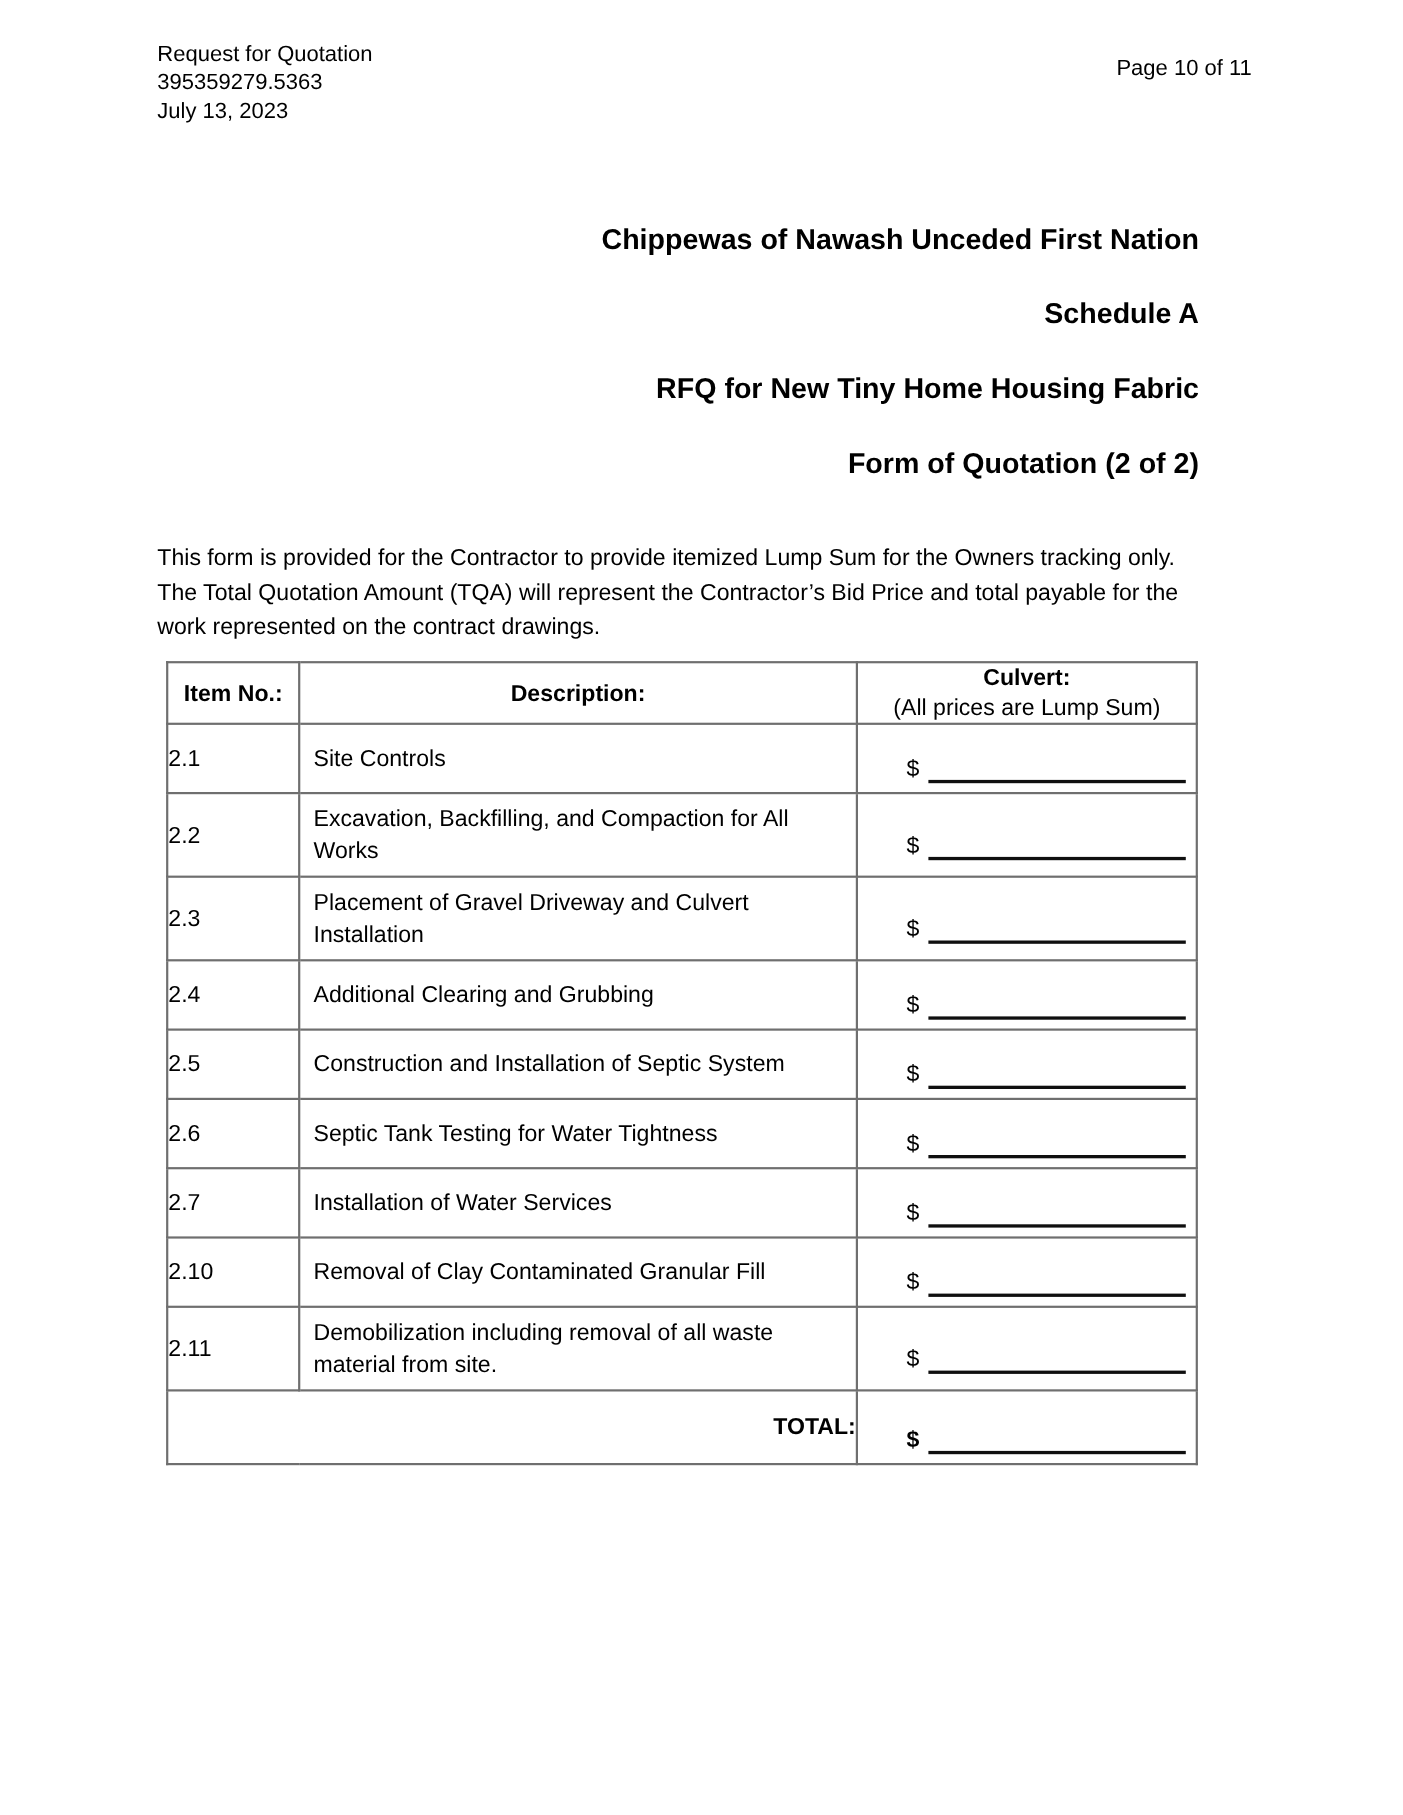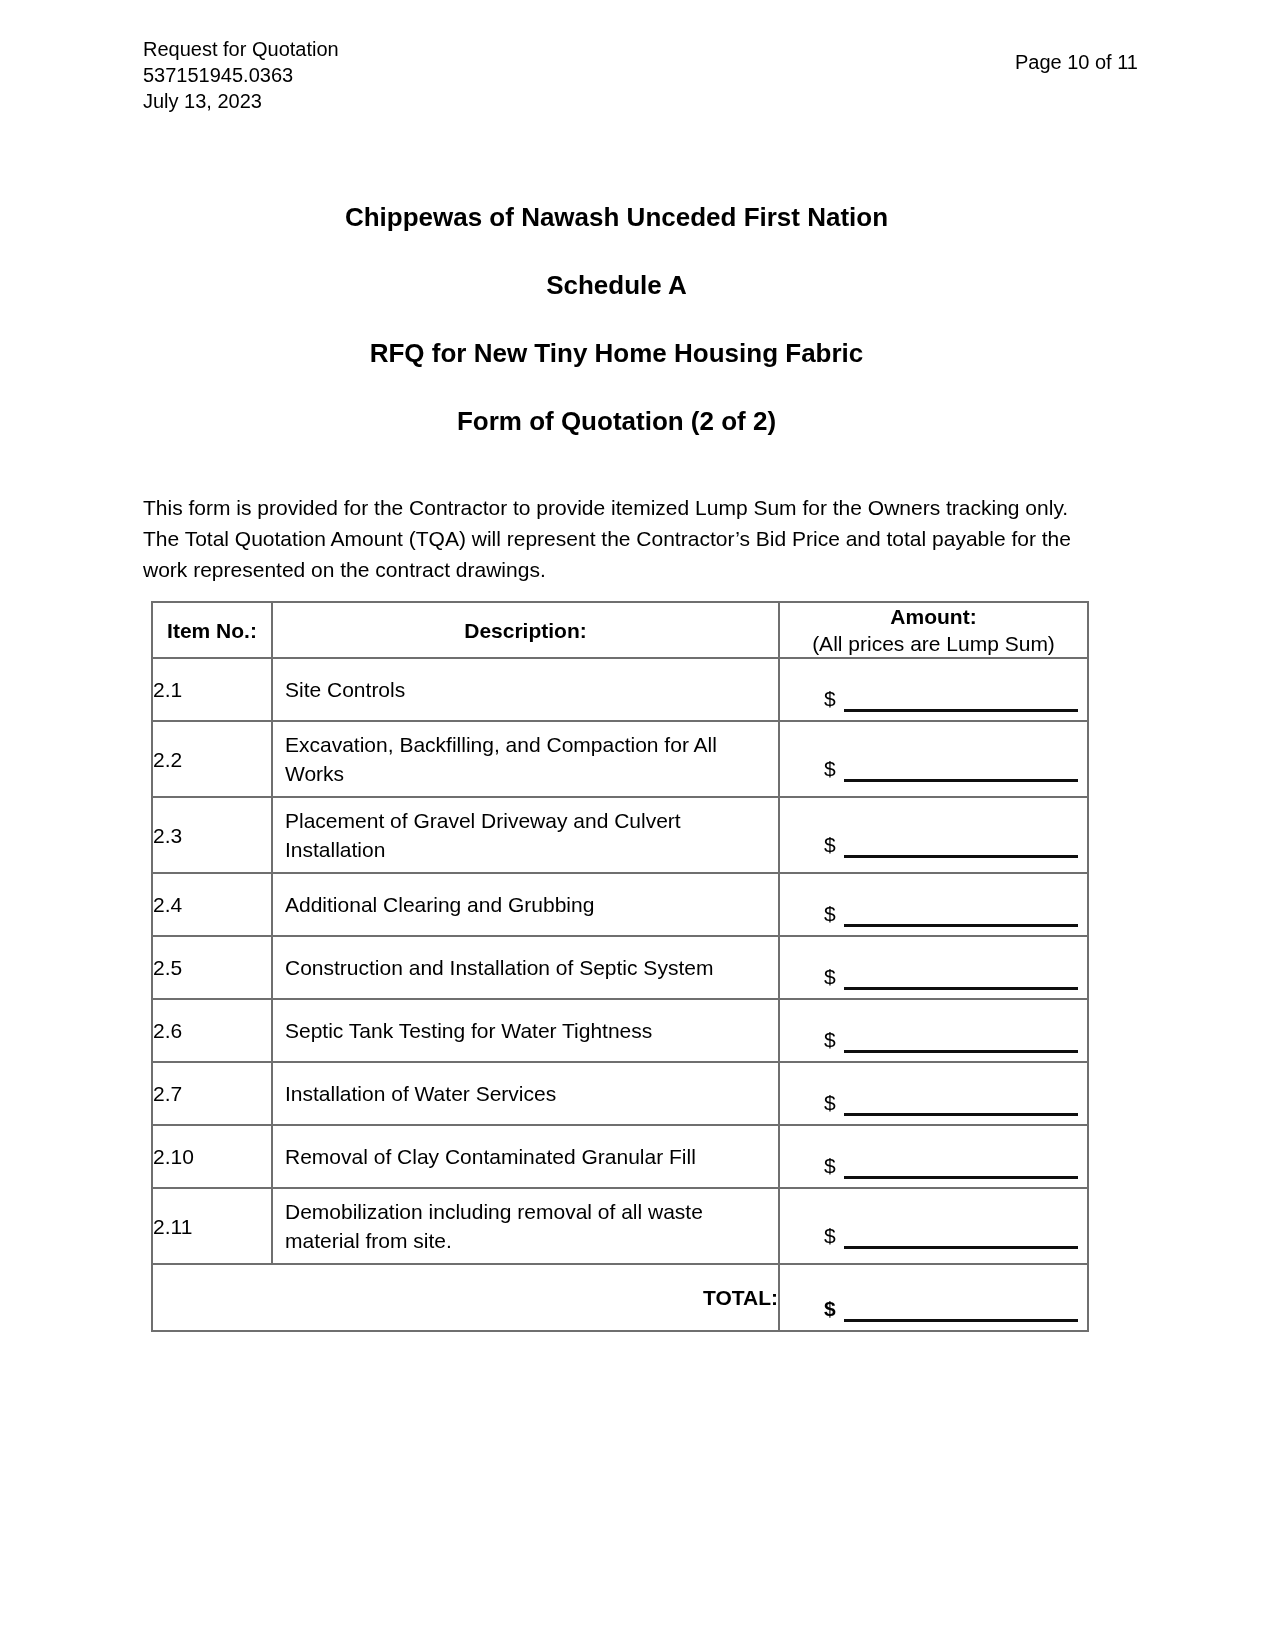--- a/index.html
+++ b/index.html
@@ -28,21 +28,21 @@
   .doc-header-right {
     position: absolute;
     top: 13px;
     right: 7px; 
     font-size: 20px;
   }
   
   .titles {
     width: 947px;
     margin-top: 88px;
-    text-align: center;
+    text-align: right;
   }
   .titles .t {
     font-size: 26px;
     font-weight: bold;
     line-height: 30px;
     margin: 0 0 38px 0;
   }
   
   .intro {
     width: 952px;
@@ -98,21 +98,21 @@
 </style>
 </head>
 <body>
 
 <div class="page">
   <div class="content">
 
     <div class="doc-header">
       <div class="doc-header-left">
         <div>Request for Quotation</div>
-        <div>537151945.0363</div>
+        <div>395359279.5363</div>
         <div>July 13, 2023</div>
       </div>
       <div class="doc-header-right">Page 10 of 11</div>
     </div>
 
     <div class="titles">
       <h1 class="t">Chippewas of Nawash Unceded First Nation</h1>
       <h2 class="t">Schedule A</h2>
       <h2 class="t">RFQ for New Tiny Home Housing Fabric</h2>
       <h2 class="t">Form of Quotation (2 of 2)</h2>
@@ -124,21 +124,21 @@
       <colgroup>
         <col class="c-item">
         <col class="c-desc">
         <col class="c-amt">
       </colgroup>
       <thead>
         <tr>
           <th>Item No.:</th>
           <th>Description:</th>
           <th>
-            <div class="amt-h1">Amount:</div>
+            <div class="amt-h1">Culvert:</div>
             <div class="amt-h2">(All prices are Lump Sum)</div>
           </th>
         </tr>
       </thead>
       <tbody id="rows">
   <tr>
     <td class="item-cell">2.1</td>
     <td class="desc-cell">Site Controls</td>
     <td class="amount-cell">
       <div class="amt">

